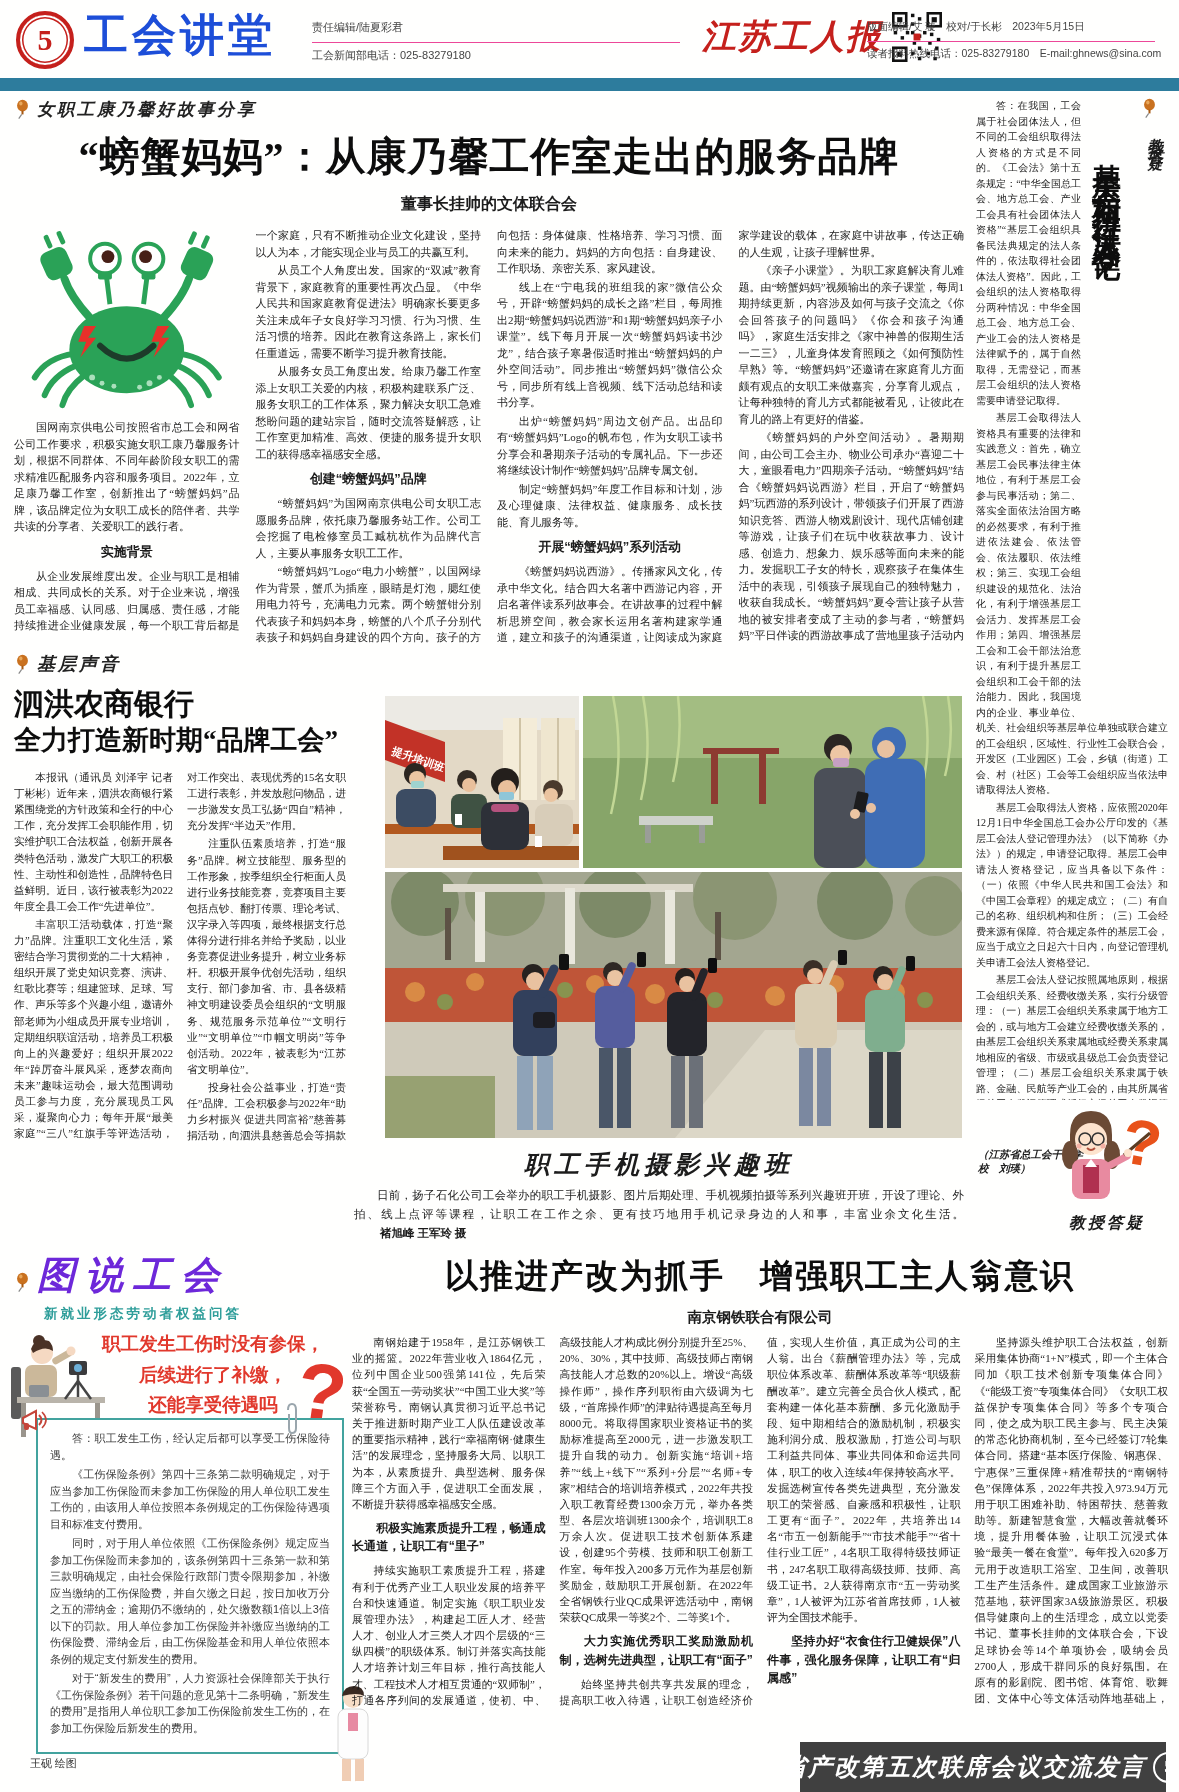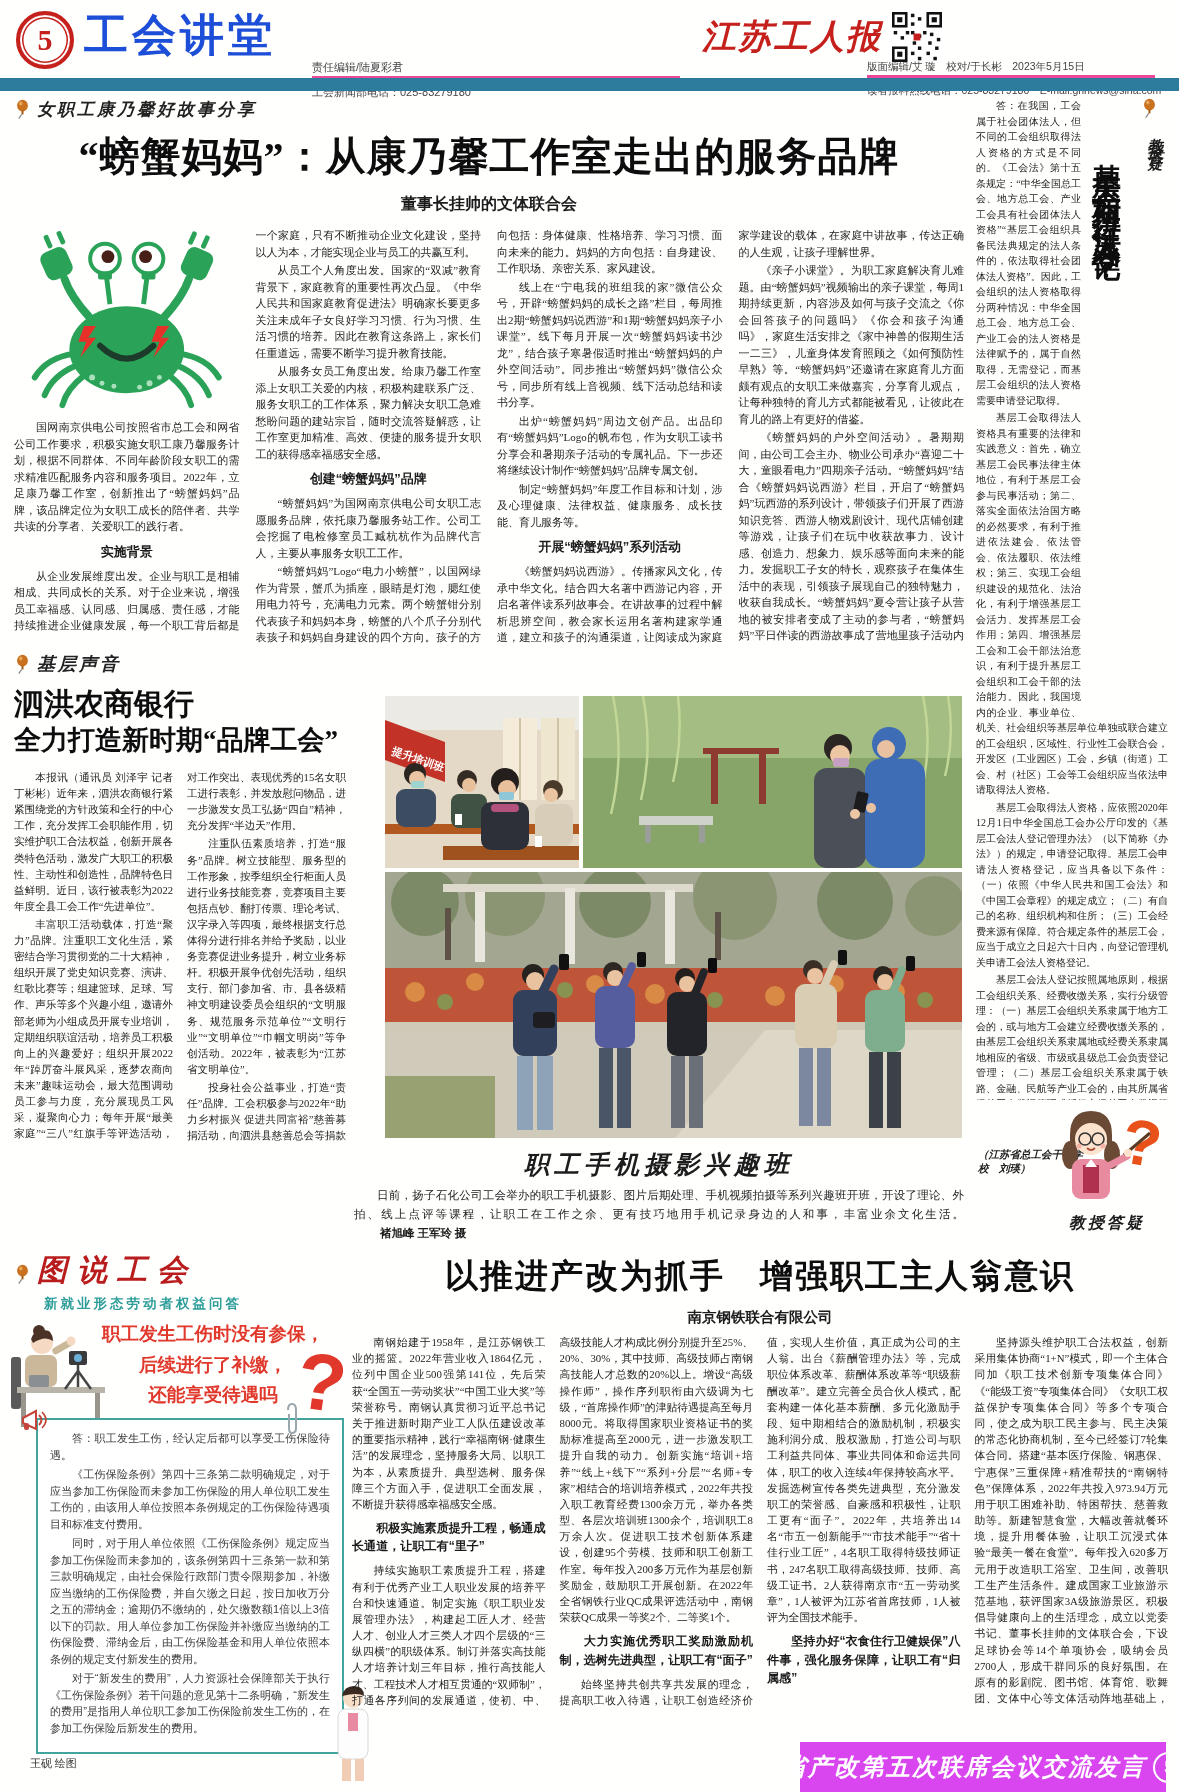--- a/index.html
+++ b/index.html
@@ -7,21 +7,21 @@
         font-family:"Liberation Serif","DejaVu Serif",serif;color:#1c1c1c;overflow:hidden;}
 
   
   .masthead{position:absolute;top:0;left:0;width:100%;height:78px;}
   .page-circle{position:absolute;left:16px;top:11px;width:50px;height:50px;border:4px solid #c5201c;
         border-radius:50%;box-shadow:inset 0 0 0 2px #fff,inset 0 0 0 3.5px #c5201c;
         display:flex;align-items:center;justify-content:center;font-size:30px;font-weight:bold;color:#c5201c;}
   .section-title{position:absolute;left:84px;top:6px;margin:0;font-family:"Liberation Sans","DejaVu Sans",sans-serif;
         font-size:44px;font-weight:900;letter-spacing:4px;color:#1d4ed8;}
   .mast-info{position:absolute;font-family:"Liberation Sans","DejaVu Sans",sans-serif;font-size:11px;color:#444;}
-  .mast-info .row1{padding-bottom:1px;border-bottom:4px solid #ec4899;margin-bottom:5px;white-space:nowrap;margin-top:40px;}
+  .mast-info .row1{padding-bottom:7px;border-bottom:1px solid #ec4899;margin-bottom:5px;white-space:nowrap;}
   .mast-info .row2{white-space:nowrap;}
   .mast-left{left:312px;top:20px;width:368px;}
   .mast-right{right:24px;top:20px;width:288px;font-size:10.5px;}
   .paper-brand{position:absolute;left:702px;top:12px;display:flex;align-items:center;gap:10px;}
   .paper-name{font-size:34px;font-weight:900;font-style:italic;color:#c5201c;letter-spacing:2px;}
   .qr{width:50px;height:50px;}
   .teal-bar{position:absolute;top:78px;left:0;width:100%;height:13px;background:#2d7c9d;}
 
   
   .pin{display:inline-block;width:17px;height:20px;vertical-align:-4px;margin-right:6px;}
@@ -66,21 +66,21 @@
   .photoC{position:absolute;left:33px;top:220px;width:577px;height:266px;}
   .photo-story svg{display:block;width:100%;height:100%;}
   .ps-title{position:absolute;top:496px;left:0;width:100%;text-align:center;font-size:25px;font-weight:900;
             font-style:italic;letter-spacing:5px;}
   .ps-text{position:absolute;top:534px;left:2px;width:610px;font-size:11.5px;line-height:1.65;
            text-align:justify;text-indent:2em;}
   .ps-credit{font-weight:bold;padding-left:26px;white-space:nowrap;}
 
   
   .cartoon-block{position:absolute;left:14px;top:1250px;width:330px;height:540px;}
-  .c-title{font-size:30px;font-weight:900;font-style:italic;color:#b91c1c;letter-spacing:10px;}
+  .c-title{font-size:38px;font-weight:900;font-style:italic;color:#6d28d9;letter-spacing:10px;}
   .c-subtitle{color:#2f9e9a;font-weight:bold;font-size:13.5px;letter-spacing:3px;margin:4px 0 0 30px;
               font-family:"Liberation Sans","DejaVu Sans",sans-serif;}
   .c-scene{position:relative;height:112px;margin-top:4px;}
   .c-illo{position:absolute;left:-6px;top:-4px;width:102px;height:118px;}
   .c-question{position:absolute;left:86px;top:2px;width:226px;text-align:center;font-size:18.5px;font-weight:900;
               color:#e1382c;line-height:1.65;font-family:"Liberation Sans","DejaVu Sans",sans-serif;}
   .c-qmark{position:absolute;right:-2px;top:20px;font-size:80px;font-weight:900;color:#e1382c;
            font-family:"Liberation Sans","DejaVu Sans",sans-serif;transform:rotate(8deg);}
   .c-box{position:absolute;left:22px;top:168px;width:280px;height:312px;border:2px solid #43a39e;
          padding:10px 12px;font-size:11px;line-height:1.5;color:#3a3a3a;overflow:hidden;
@@ -90,21 +90,21 @@
   .c-horn{position:absolute;top:158px;left:6px;}
   .c-credit{position:absolute;left:16px;top:506px;font-size:11px;color:#333;}
   .nurse{position:absolute;left:330px;top:1682px;width:46px;height:106px;}
 
   
   .nangang{position:absolute;left:352px;top:1250px;width:816px;height:542px;}
   .n-headline{margin:4px 0 0;text-align:center;font-size:33px;font-weight:900;letter-spacing:2px;color:#0d0d0d;}
   .n-byline{text-align:center;font-weight:bold;font-size:14.5px;margin:9px 0 7px;}
   .n-body{height:384px;overflow:hidden;column-count:4;column-gap:14px;font-size:10.8px;line-height:1.5;}
   .n-body .subhead{text-align:justify;text-indent:2em;font-size:1.12em;}
-  .banner{position:absolute;left:448px;top:492px;width:366px;height:50px;background:#d946ef;color:#fff;
+  .banner{position:absolute;left:448px;top:492px;width:366px;height:50px;background:#404040;color:#fff;
           display:flex;align-items:center;justify-content:center;gap:7px;}
   .banner-text{font-size:24px;font-weight:900;font-style:italic;letter-spacing:2px;white-space:nowrap;}
   .banner-num{width:27px;height:27px;border:2px solid #fff;border-radius:50%;display:flex;align-items:center;
               justify-content:center;font-size:17px;font-weight:bold;flex:none;}
 </style>
 </head>
 <body>
 
 <div class="page">
 

